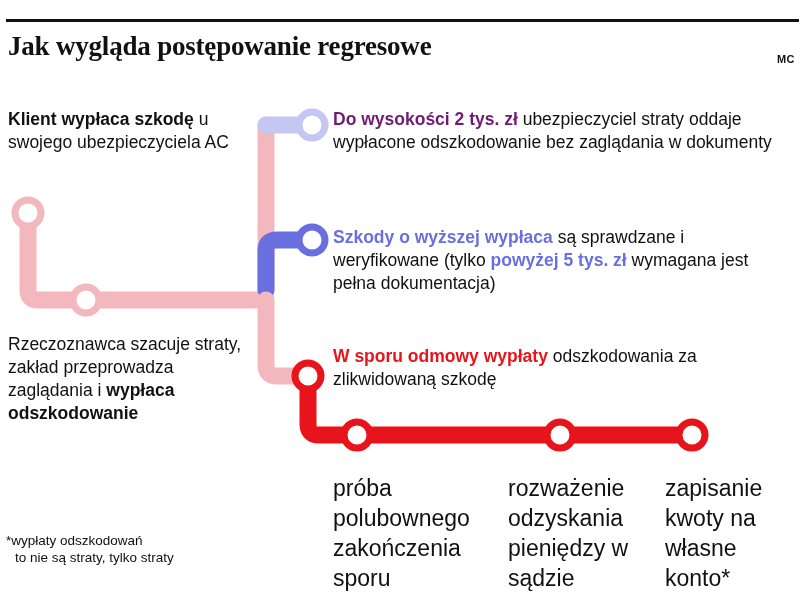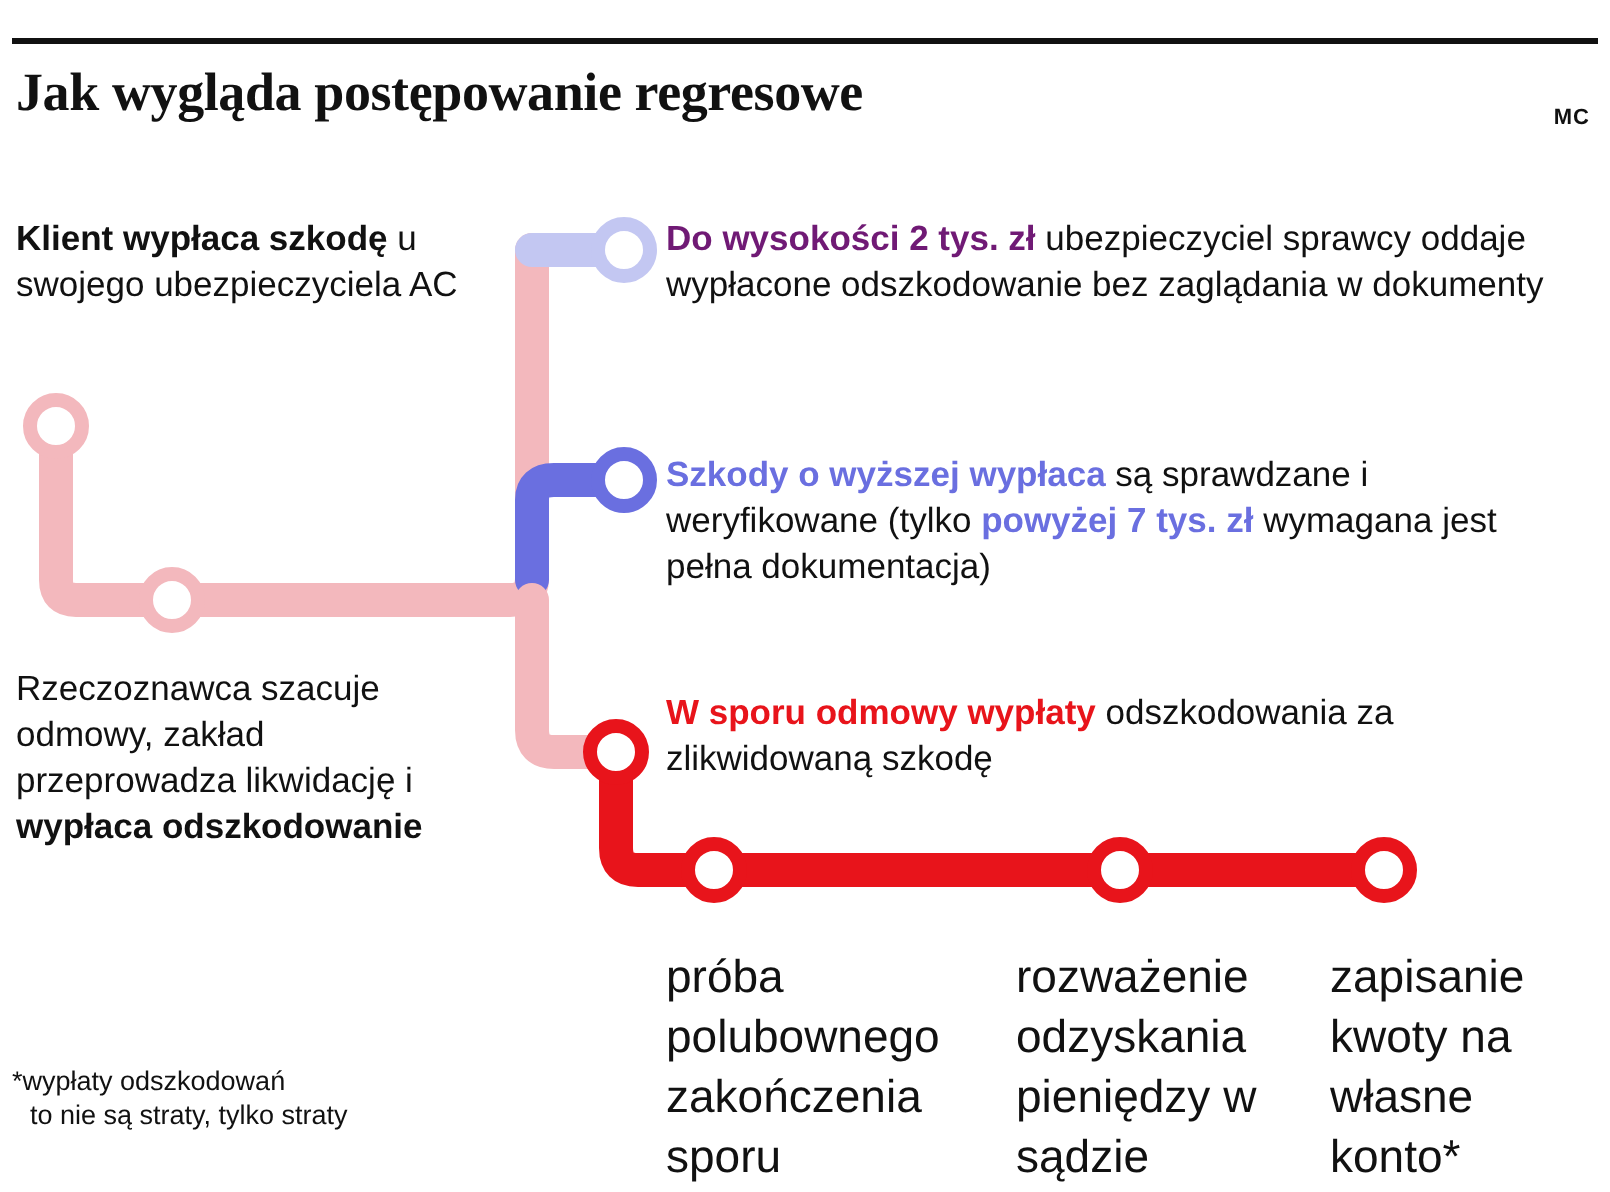--- a/index.html
+++ b/index.html
@@ -135,29 +135,29 @@
     <circle cx="357" cy="435" r="13" fill="#ffffff" stroke="#e8141b" stroke-width="7"></circle>
     <circle cx="560" cy="435" r="13" fill="#ffffff" stroke="#e8141b" stroke-width="7"></circle>
     <circle cx="692" cy="435" r="13" fill="#ffffff" stroke="#e8141b" stroke-width="7"></circle>
   </svg>
 
   <div class="tbox" id="step1">
     <b>Klient wypłaca szkodę</b><span> u swojego ubezpieczyciela AC</span>
   </div>
 
   <div class="tbox" id="step2">
-    <span>Rzeczoznawca szacuje odmowy, zakład przeprowadza likwidację i </span><b>wypłaca odszkodowanie</b>
+    <span>Rzeczoznawca szacuje straty, zakład przeprowadza zaglądania i </span><b>wypłaca odszkodowanie</b>
   </div>
 
   <div class="tbox" id="branch1">
-    <span class="lav">Do wysokości 2 tys. zł</span><span> ubezpieczyciel sprawcy oddaje wypłacone odszkodowanie bez zaglądania w dokumenty</span>
+    <span class="lav">Do wysokości 2 tys. zł</span><span> ubezpieczyciel straty oddaje wypłacone odszkodowanie bez zaglądania w dokumenty</span>
   </div>
 
   <div class="tbox" id="branch2">
-    <span class="purple">Szkody o wyższej wypłaca</span><span> są sprawdzane i weryfikowane (tylko </span><span class="purple">powyżej 7 tys. zł</span><span> wymagana jest pełna dokumentacja)</span>
+    <span class="purple">Szkody o wyższej wypłaca</span><span> są sprawdzane i weryfikowane (tylko </span><span class="purple">powyżej 5 tys. zł</span><span> wymagana jest pełna dokumentacja)</span>
   </div>
 
   <div class="tbox" id="branch3">
     <span class="red">W sporu odmowy wypłaty</span><span> odszkodowania za zlikwidowaną szkodę</span>
   </div>
 
   <div class="leaf" id="leaf1">próba polubownego zakończenia sporu</div>
   <div class="leaf" id="leaf2">rozważenie odzyskania pieniędzy w sądzie</div>
   <div class="leaf" id="leaf3">zapisanie kwoty na własne konto*</div>
 

